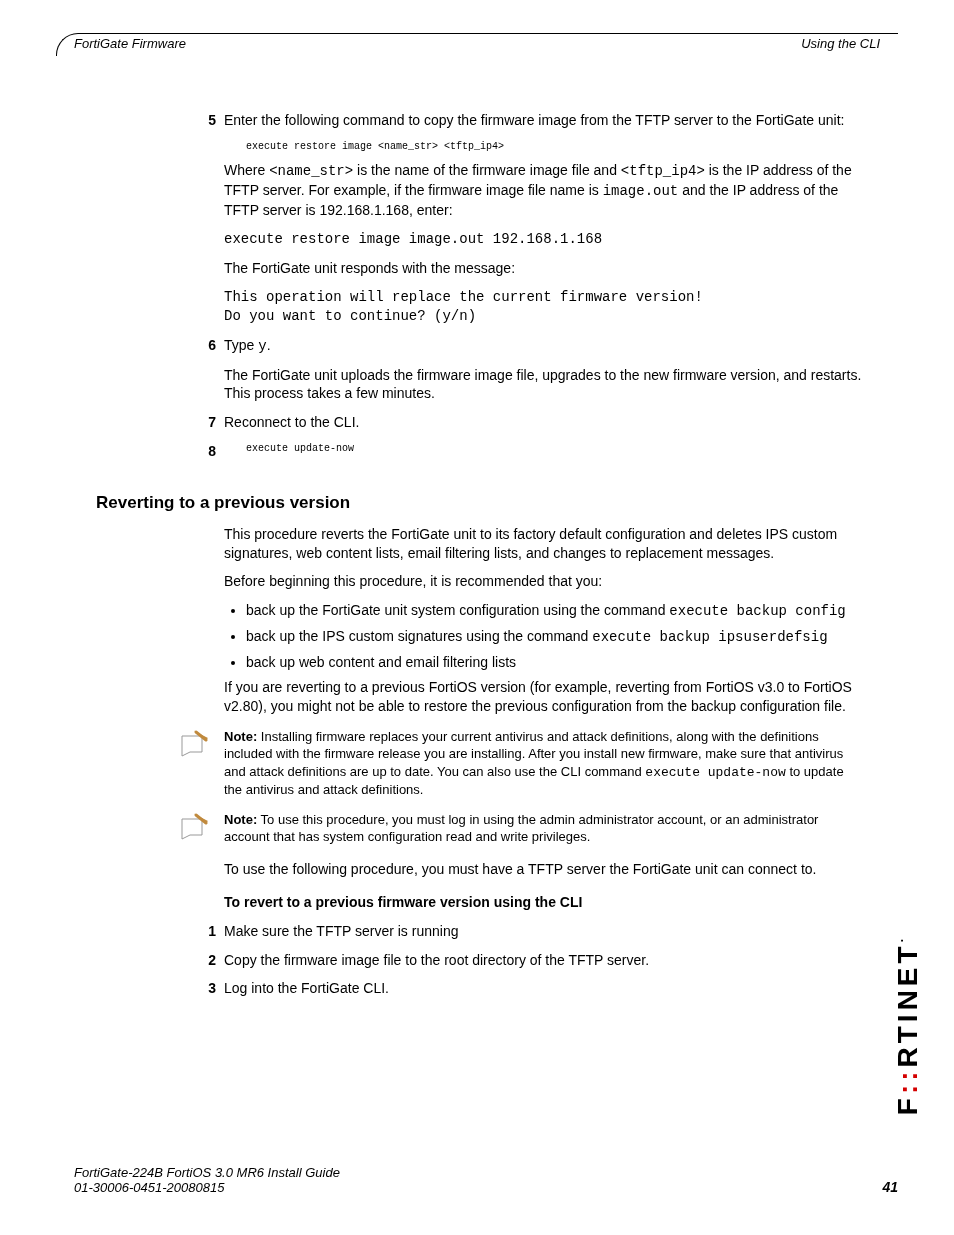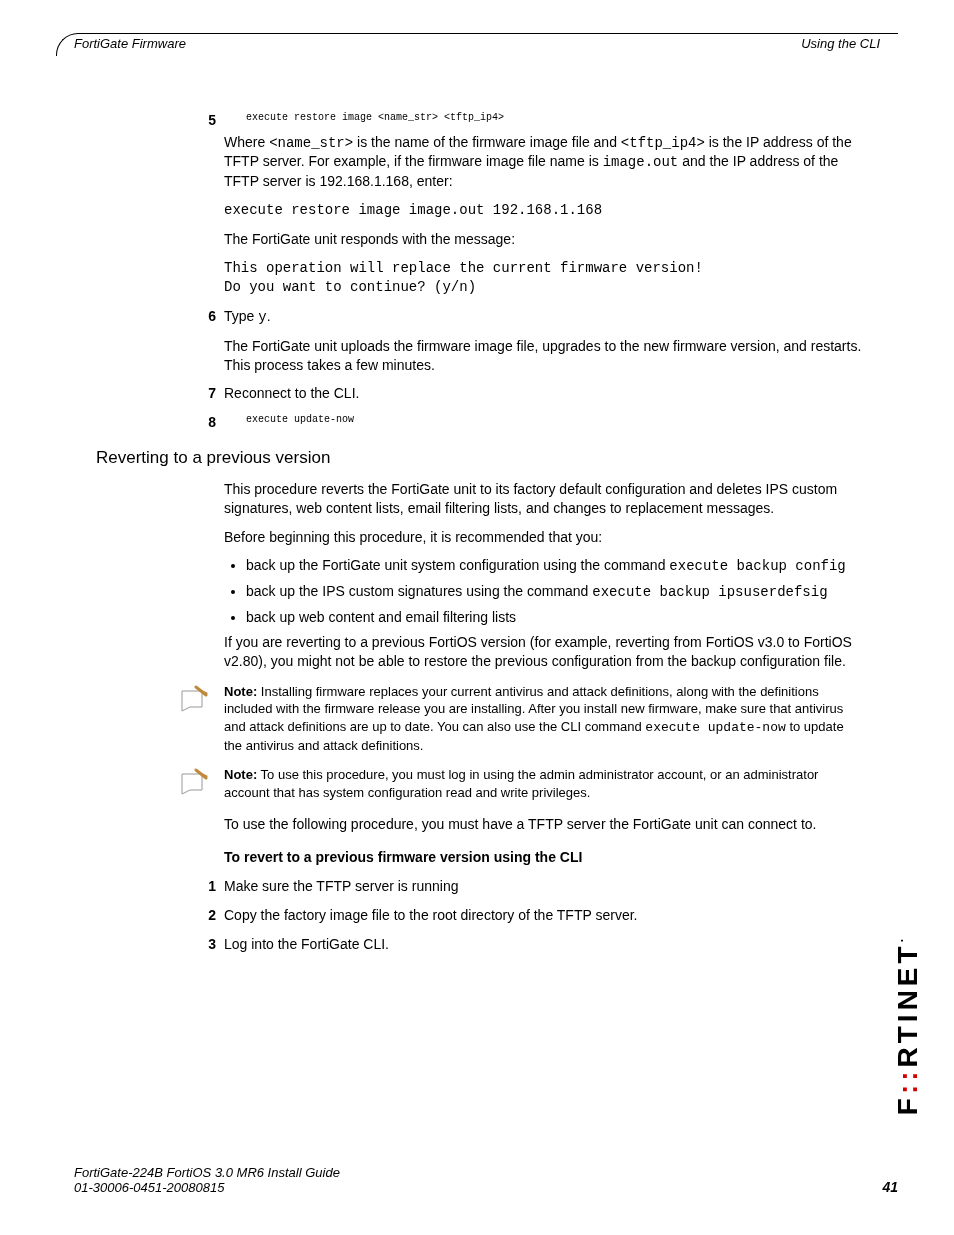--- a/index.html
+++ b/index.html
@@ -73,22 +73,22 @@
     margin: 6px 0 8px 22px;
     font-family: "Courier New", Courier, monospace;
     font-size: 10px;
     white-space: pre-wrap;
   }
   .para {
     margin: 6px 0 10px 0;
   }
   h2.section {
     font-size: 17px;
-    font-weight: normal;
-    margin: 20px 0 10px -128px;
+    font-weight: bold;
+    margin: 36px 0 10px -128px;
   }
   ul.bullets {
     margin: 6px 0 4px 0;
     padding-left: 22px;
   }
   ul.bullets li {
     margin-bottom: 6px;
   }
   .note-row {
     display: flex;
@@ -155,20 +155,21 @@
   </div>
   <div class="curve-container">
     <div class="curve-left"></div>
     <div class="curve-line"></div>
   </div>
 
   <div class="content">
 
     <div class="step">
       <span class="step-num">5</span>
+      <span>Enter the following command to copy the firmware image from the TFTP server to the FortiGate unit:</span>
     </div>
 
     <div class="cmd-block">execute restore image &lt;name_str&gt; &lt;tftp_ip4&gt;</div>
 
     <div class="para">
       <span>Where </span><span class="mono">&lt;name_str&gt;</span><span> is the name of the firmware image file and </span><span class="mono">&lt;tftp_ip4&gt;</span><span> is the IP address of the TFTP server. For example, if the firmware image file name is </span><span class="mono">image.out</span><span> and the IP address of the TFTP server is 192.168.1.168, enter:</span>
     </div>
 
     <div class="para mono">execute restore image image.out 192.168.1.168</div>
 
@@ -237,21 +238,21 @@
     <div class="para">To use the following procedure, you must have a TFTP server the FortiGate unit can connect to.</div>
 
     <div class="proc-head">To revert to a previous firmware version using the CLI</div>
 
     <div class="step">
       <span class="step-num">1</span>
       <span>Make sure the TFTP server is running</span>
     </div>
     <div class="step">
       <span class="step-num">2</span>
-      <span>Copy the factory image file to the root directory of the TFTP server.</span>
+      <span>Copy the firmware image file to the root directory of the TFTP server.</span>
     </div>
     <div class="step">
       <span class="step-num">3</span>
       <span>Log into the FortiGate CLI.</span>
     </div>
 
   </div>
 
   <div class="side-logo">
     <span>F</span><span class="red">::</span><span>RTINET</span><span style="font-size:12px;vertical-align:top;">.</span>

